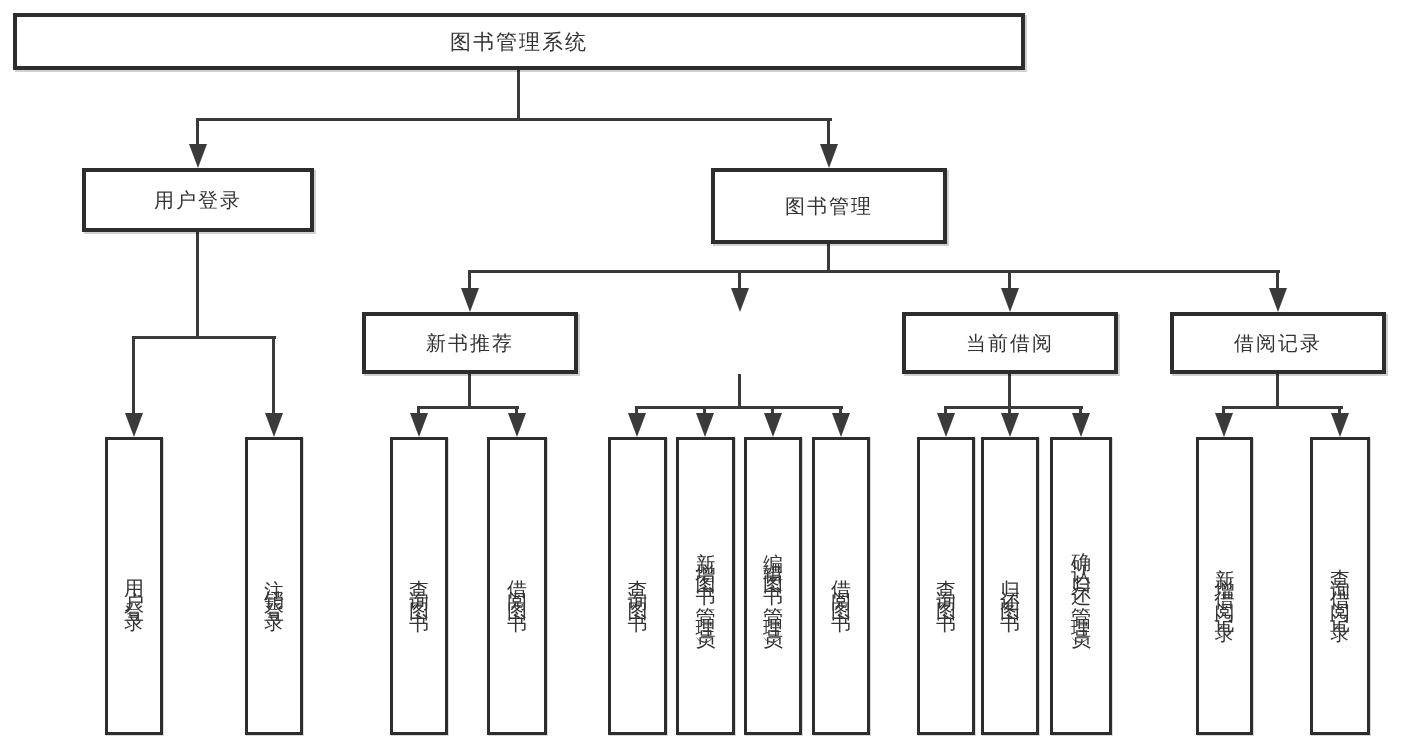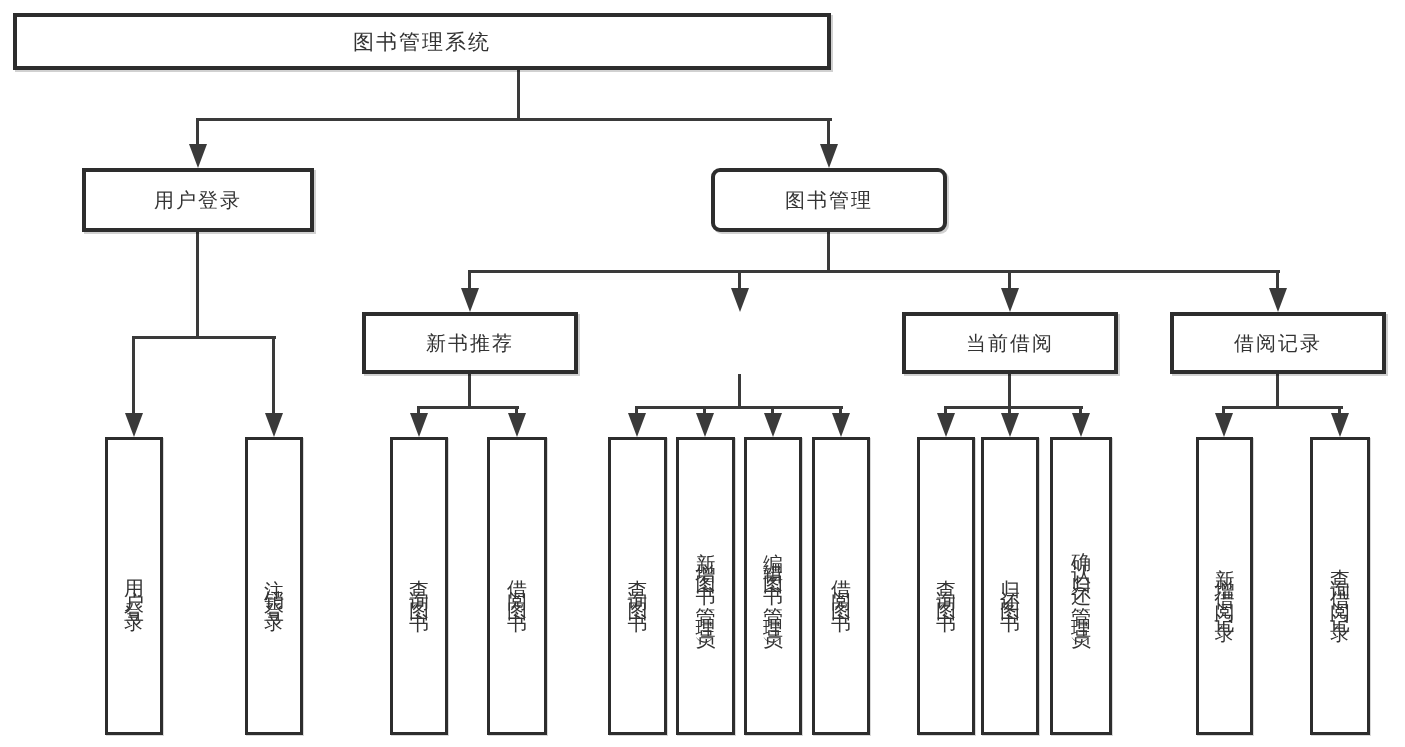--- a/index.html
+++ b/index.html
@@ -11,23 +11,23 @@
     overflow:hidden;
   }
   .box{
     position:absolute;box-sizing:border-box;
     background:#ffffff;border:4px solid #2d2d2d;
     display:flex;align-items:center;justify-content:center;
     color:#333333;font-size:20px;letter-spacing:2px;
     box-shadow:2px 2px 0 rgba(0,0,0,0.18);
     z-index:2;
   }
-  .root{left:13px;top:13px;width:818px;height:57px;font-size:21px;}
+  .root{left:13px;top:13px;width:1012px;height:57px;font-size:21px;}
   .l2a{left:82px;top:168px;width:232px;height:64px;}
-  .l2b{left:711px;top:168px;width:236px;height:64px;border-radius:9px;}
+  .l2b{left:711px;top:168px;width:236px;height:76px;}
   .l3a{left:362px;top:312px;width:216px;height:62px;font-family:Liberation Serif, serif;}
   .l3b{left:632px;top:312px;width:216px;height:62px;}
   .l3c{left:902px;top:312px;width:216px;height:62px;}
   .l3d{left:1170px;top:312px;width:216px;height:62px;}
   .leaf{
     top:437px;height:298px;border-width:3px;
     writing-mode:vertical-lr;text-orientation:mixed;
     letter-spacing:11px;line-height:1.05;font-size:20px;
     box-shadow:1px 1px 0 rgba(0,0,0,0.15);
   }

